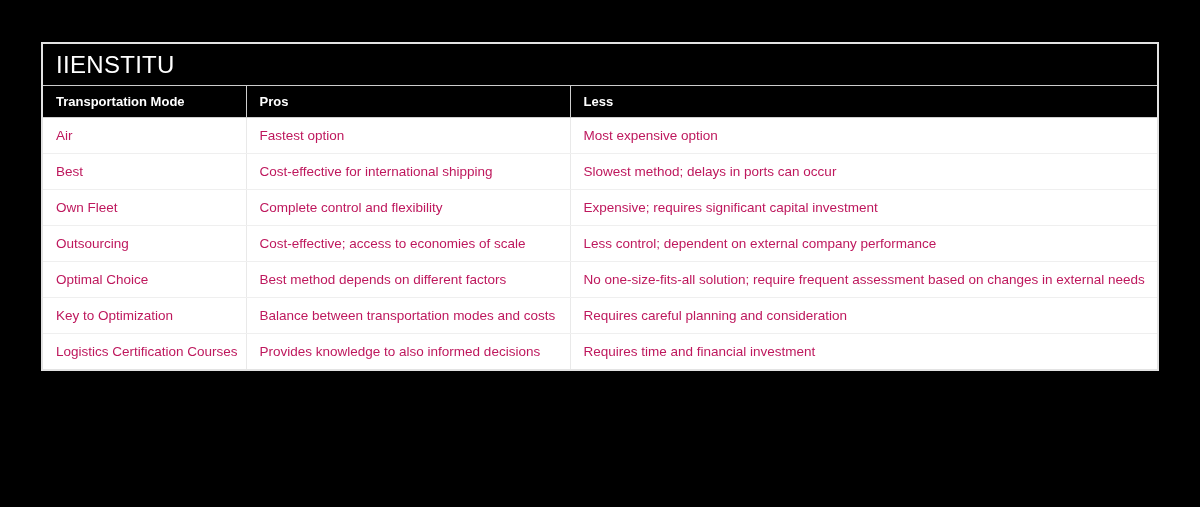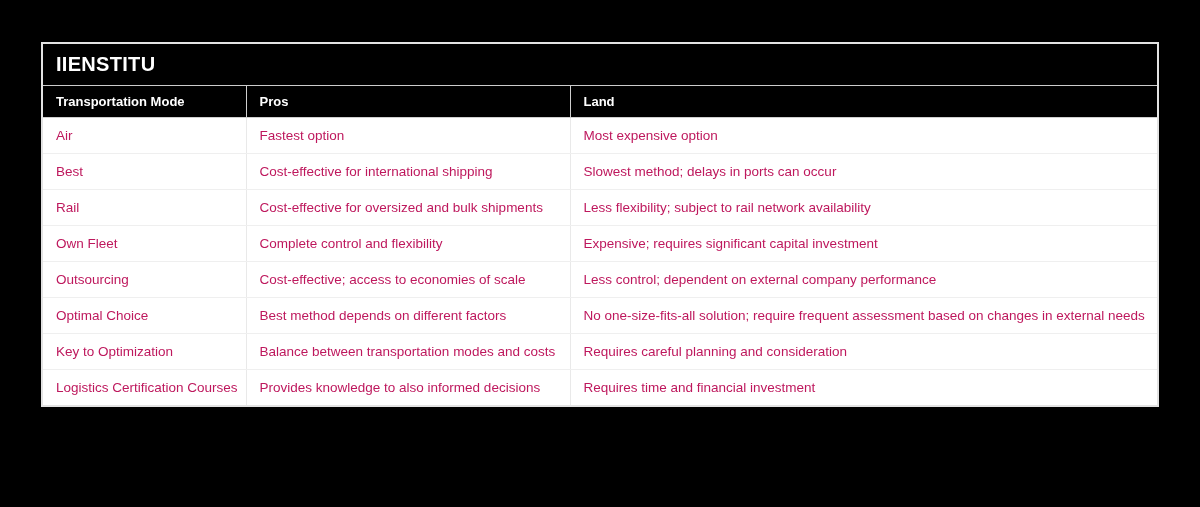--- a/index.html
+++ b/index.html
@@ -23,22 +23,22 @@
   .title-bar {
     background: #000000;
     height: 41px;
     display: flex;
     align-items: center;
     padding-left: 13px;
     border-bottom: 1px solid #cccccc;
   }
   .title-bar .title {
     color: #ffffff;
-    font-size: 20px;
-    font-weight: 700;
+    font-size: 24px;
+    font-weight: 400;
     letter-spacing: 0.3px;
   }
   table.cmp {
     width: 100%;
     border-collapse: collapse;
     table-layout: fixed;
   }
   table.cmp col.c-mode { width: 203px; }
   table.cmp col.c-pros { width: 324px; }
   table.cmp thead th {
@@ -76,38 +76,33 @@
   <table class="cmp">
     <colgroup>
       <col class="c-mode">
       <col class="c-pros">
       <col class="c-cons">
     </colgroup>
     <thead>
       <tr>
         <th>Transportation Mode</th>
         <th>Pros</th>
-        <th>Land</th>
+        <th>Less</th>
       </tr>
     </thead>
     <tbody id="table-body">
         <tr>
           <td>Air</td>
           <td>Fastest option</td>
           <td>Most expensive option</td>
         </tr>
         <tr>
           <td>Best</td>
           <td>Cost-effective for international shipping</td>
           <td>Slowest method; delays in ports can occur</td>
-        </tr>
-        <tr>
-          <td>Rail</td>
-          <td>Cost-effective for oversized and bulk shipments</td>
-          <td>Less flexibility; subject to rail network availability</td>
         </tr>
         <tr>
           <td>Own Fleet</td>
           <td>Complete control and flexibility</td>
           <td>Expensive; requires significant capital investment</td>
         </tr>
         <tr>
           <td>Outsourcing</td>
           <td>Cost-effective; access to economies of scale</td>
           <td>Less control; dependent on external company performance</td>

